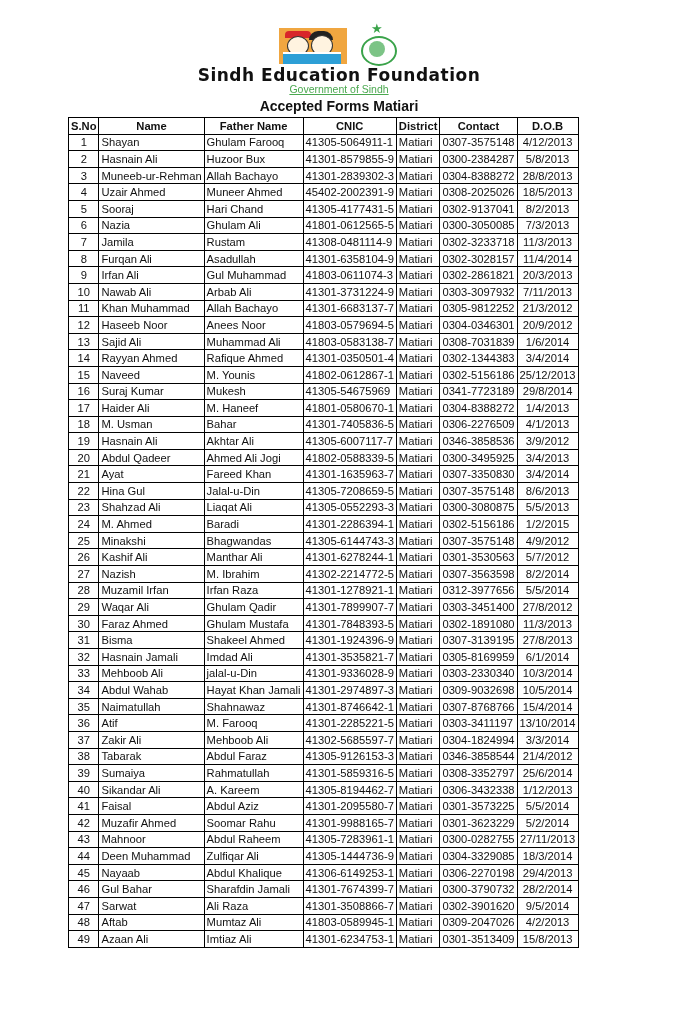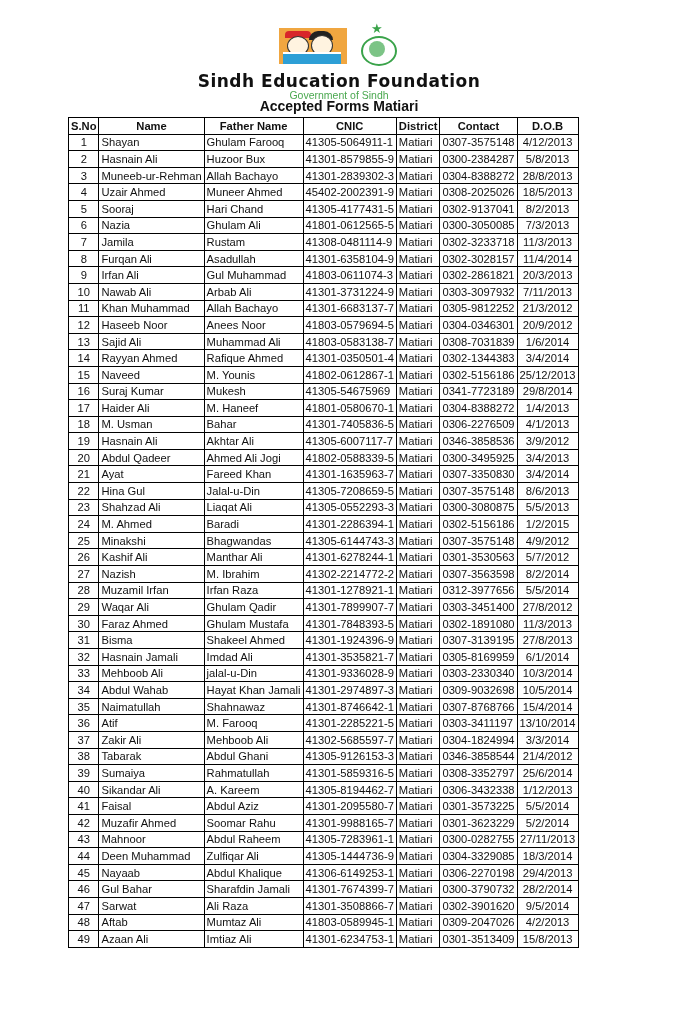--- a/index.html
+++ b/index.html
@@ -10,22 +10,22 @@
   .logo-kids { width: 68px; height: 36px; background: #f0a640; position: relative; overflow: hidden; }
   .logo-kids .face1 { position: absolute; left: 8px; top: 8px; width: 20px; height: 18px; border-radius: 50%; background: #fff3e0; border: 1px solid #333; }
   .logo-kids .face2 { position: absolute; left: 32px; top: 7px; width: 20px; height: 19px; border-radius: 50%; background: #fff3e0; border: 1px solid #333; }
   .logo-kids .hat { position: absolute; left: 6px; top: 3px; width: 26px; height: 7px; background: #d8262a; border-radius: 4px 4px 0 0; }
   .logo-kids .hair { position: absolute; left: 30px; top: 3px; width: 24px; height: 9px; background: #222; border-radius: 10px 10px 0 0; }
   .logo-kids .book { position: absolute; left: 4px; top: 24px; width: 58px; height: 12px; background: #2d9fd6; border-top: 2px solid #fff; }
   .logo-gov { width: 40px; height: 38px; position: relative; }
   .logo-gov .ring { position: absolute; left: 2px; top: 10px; width: 32px; height: 26px; border-radius: 50%; border: 2px solid #3aa34a; }
   .logo-gov .inner { position: absolute; left: 10px; top: 15px; width: 16px; height: 16px; border-radius: 50%; background: #7cc486; }
   .logo-gov .star { position: absolute; left: 12px; top: -4px; color: #3aa34a; font-size: 13px; line-height: 14px; }
-  .org-name { font-family: "DejaVu Sans", sans-serif; font-weight: bold; font-size: 17px; letter-spacing: 0.5px; margin-top: 8px; line-height: 18px; }
-  .org-sub { color: #4aa84f; font-size: 10.5px; line-height: 10px; }
+  .org-name { font-family: "DejaVu Sans", sans-serif; font-weight: bold; font-size: 17px; letter-spacing: 0.5px; margin-top: 2px; line-height: 18px; }
+  .org-sub { color: #4aa84f; font-size: 10.5px; line-height: 10px; text-decoration: underline; }
   .doc-title { position: absolute; top: 98px; left: 0; width: 678px; text-align: center; font-weight: bold; font-size: 14px; }
   table { position: absolute; left: 68px; top: 117px; border-collapse: collapse; width: 478px;
           font-family: "Liberation Sans", sans-serif; font-size: 11.2px; }
   th, td { border: 1.6px solid #000; height: 15.6px; padding: 0 2px; white-space: nowrap; line-height: 14px; }
   th { font-weight: bold; text-align: center; }
   td.sno, td.dob { text-align: center; }
   td.txt { text-align: left; }
   col.c1 { width: 38px; } col.c2 { width: 118px; } col.c3 { width: 106px; }
   col.c4 { width: 96px; } col.c5 { width: 45px; } col.c6 { width: 76px; } col.c7 { width: 72px; }
 </style>
@@ -306,21 +306,21 @@
         <td class="txt">Manthar Ali</td>
         <td class="txt">41301-6278244-1</td>
         <td class="txt">Matiari</td>
         <td class="txt">0301-3530563</td>
         <td class="dob">5/7/2012</td>
       </tr>
       <tr>
         <td class="sno">27</td>
         <td class="txt">Nazish</td>
         <td class="txt">M. Ibrahim</td>
-        <td class="txt">41302-2214772-2</td>
+        <td class="txt">41302-2214772-5</td>
         <td class="txt">Matiari</td>
         <td class="txt">0307-3563598</td>
         <td class="dob">8/2/2014</td>
       </tr>
       <tr>
         <td class="sno">28</td>
         <td class="txt">Muzamil Irfan</td>
         <td class="txt">Irfan Raza</td>
         <td class="txt">41301-1278921-1</td>
         <td class="txt">Matiari</td>
@@ -404,21 +404,21 @@
         <td class="txt">Zakir Ali</td>
         <td class="txt">Mehboob Ali</td>
         <td class="txt">41302-5685597-7</td>
         <td class="txt">Matiari</td>
         <td class="txt">0304-1824994</td>
         <td class="dob">3/3/2014</td>
       </tr>
       <tr>
         <td class="sno">38</td>
         <td class="txt">Tabarak</td>
-        <td class="txt">Abdul Ghani</td>
+        <td class="txt">Abdul Faraz</td>
         <td class="txt">41305-9126153-3</td>
         <td class="txt">Matiari</td>
         <td class="txt">0346-3858544</td>
         <td class="dob">21/4/2012</td>
       </tr>
       <tr>
         <td class="sno">39</td>
         <td class="txt">Sumaiya</td>
         <td class="txt">Rahmatullah</td>
         <td class="txt">41301-5859316-5</td>

